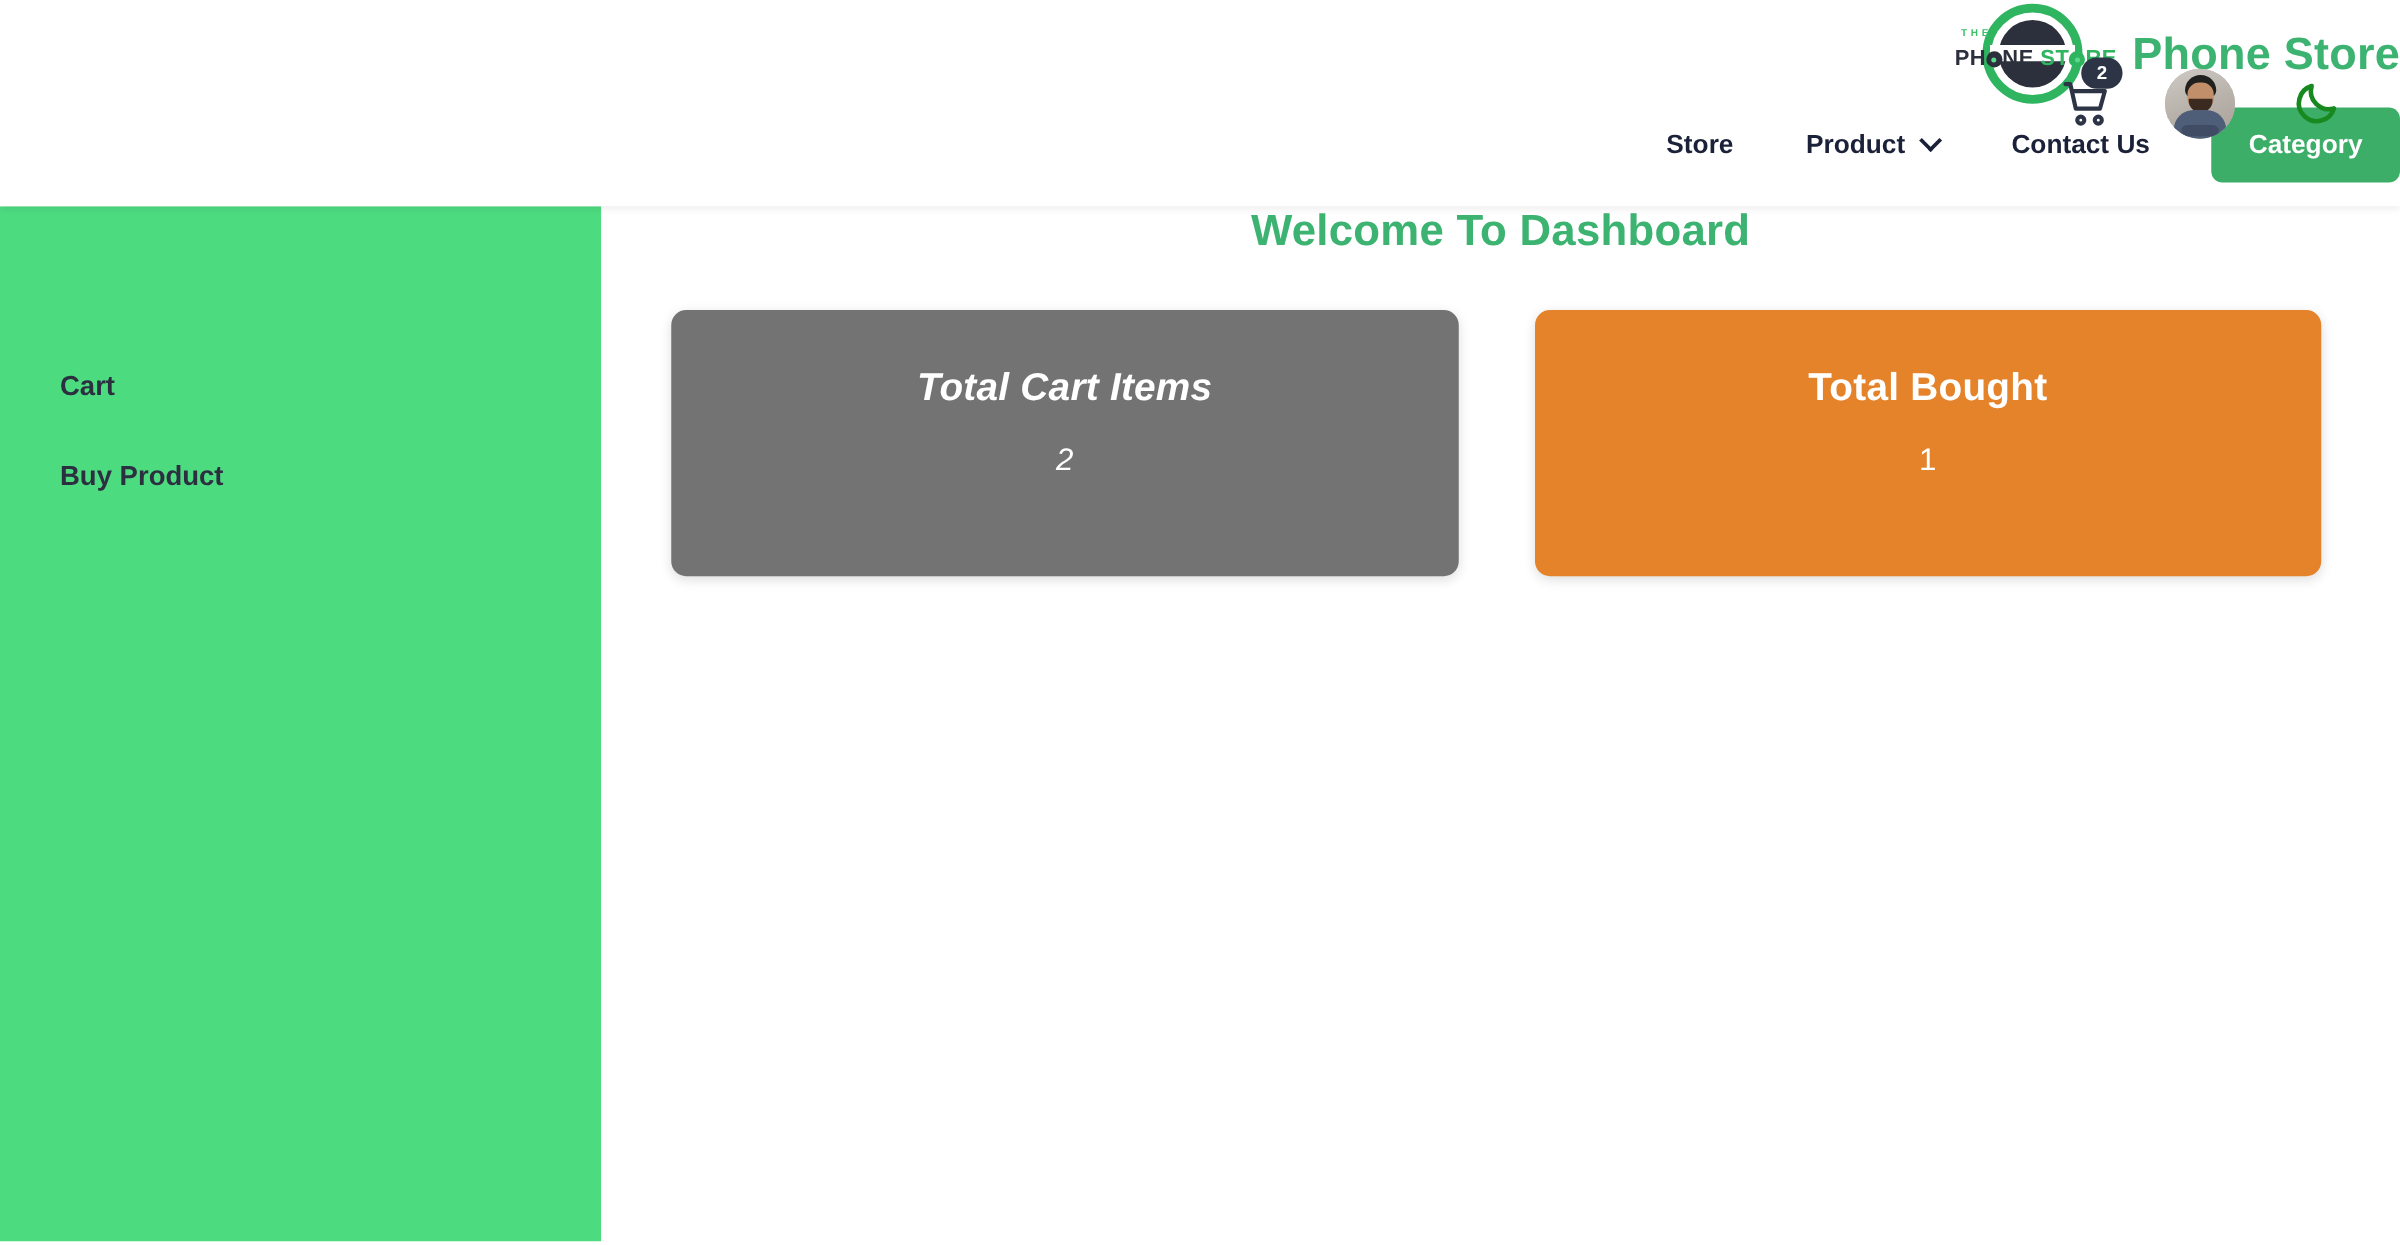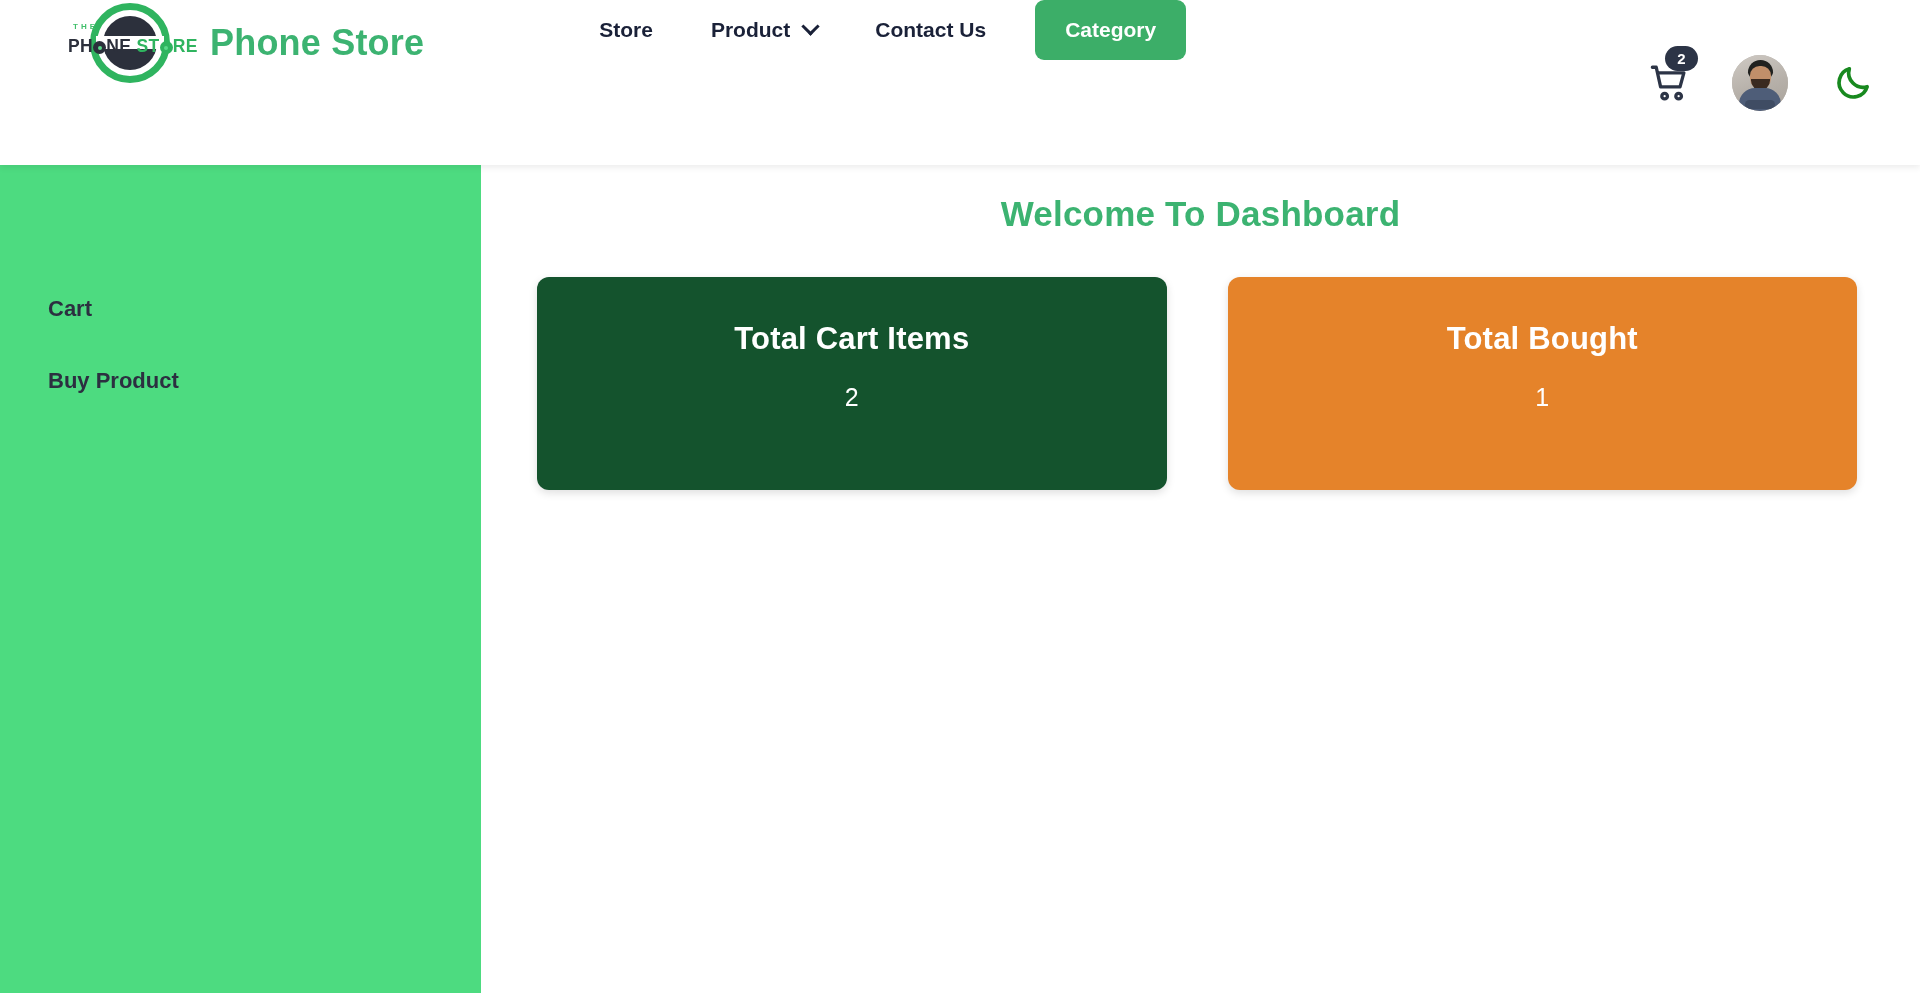--- a/index.html
+++ b/index.html
@@ -13,22 +13,23 @@
 
   
   .header {
     position: absolute;
     top: 0; left: 0;
     width: 1920px;
     height: 165px;
     background: #ffffff;
     box-shadow: 0 3px 6px rgba(0,0,0,0.07);
     display: flex;
-    align-items: flex-start;
+    align-items: flex-end;
     z-index: 10;
+    flex-direction: column;
   }
 
   .brand-block {
     display: flex;
     align-items: center;
     margin-left: 66px;
   }
 
   
   .logo-mark {
@@ -224,38 +225,37 @@
     top: 165px; left: 481px;
     width: 1439px;
     height: 831px;
     background: #ffffff;
   }
   .page-title {
     text-align: center;
     font-size: 35px;
     font-weight: 700;
     color: #3cb371;
-    padding-top: 29px;
     letter-spacing: 0.2px;
   }
   .cards {
     display: flex;
     gap: 61px;
     padding: 43px 63px 0 56px;
   }
   .card {
     flex: 1;
     height: 213px;
     border-radius: 12px;
     color: #ffffff;
     text-align: center;
     padding-top: 44px;
     box-shadow: 0 3px 9px rgba(0,0,0,0.13);
   }
-  .card.green  { background: #14532d; }
+  .card.green  { background: #737373; font-style: italic; }
   .card.orange { background: #e5832a; }
   .card-title {
     font-size: 31px;
     font-weight: 700;
     letter-spacing: 0.2px;
   }
   .card-value {
     font-size: 25px;
     font-weight: 400;
     margin-top: 26px;

